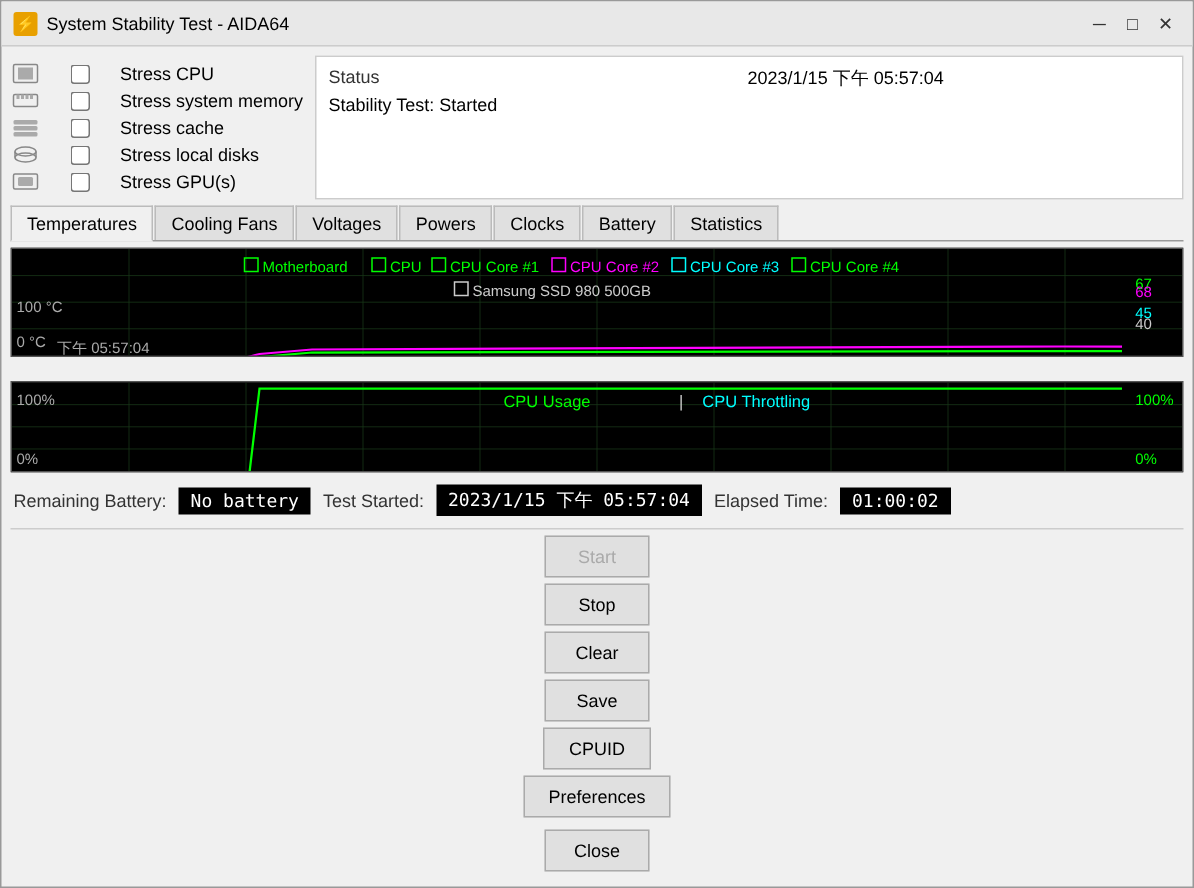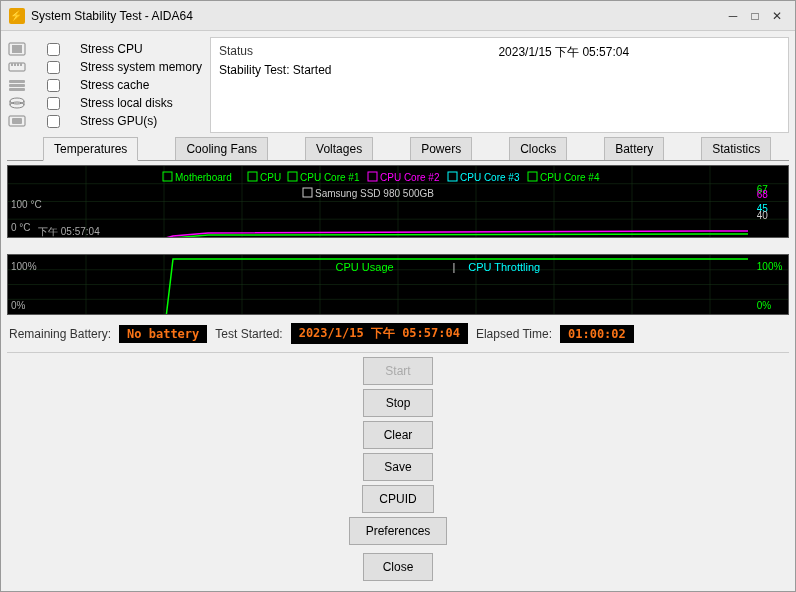--- a/index.html
+++ b/index.html
@@ -114,21 +114,20 @@
       flex-shrink: 0;
     }
     .tab {
       padding: 4px 10px;
       border: 1px solid #bbb;
       border-bottom: none;
       background: #e0e0e0;
       cursor: pointer;
       font-size: 12px;
       margin-right: 1px;
-      margin-left: 36px;
     }
     .tab.active {
       background: #f0f0f0;
       border-bottom: 1px solid #f0f0f0;
       margin-bottom: -1px;
     }
 
     .charts-section {
       flex: 1;
       display: flex;
@@ -158,25 +157,24 @@
       display: flex;
       align-items: center;
       gap: 8px;
       padding: 4px 2px;
       flex-shrink: 0;
       font-size: 12px;
     }
     .status-label { color: #333; }
     .status-value {
       background: #000;
-      color: #f97316;
+      color: #ffffff;
       padding: 2px 8px;
       font-size: 12px;
       font-family: monospace;
-      font-weight: bold;
     }
 
     .button-bar {
       display: flex;
       gap: 4px;
       padding: 4px 2px;
       flex-shrink: 0;
       border-top: 1px solid #ccc;
       align-items: center;
       flex-direction: column;

